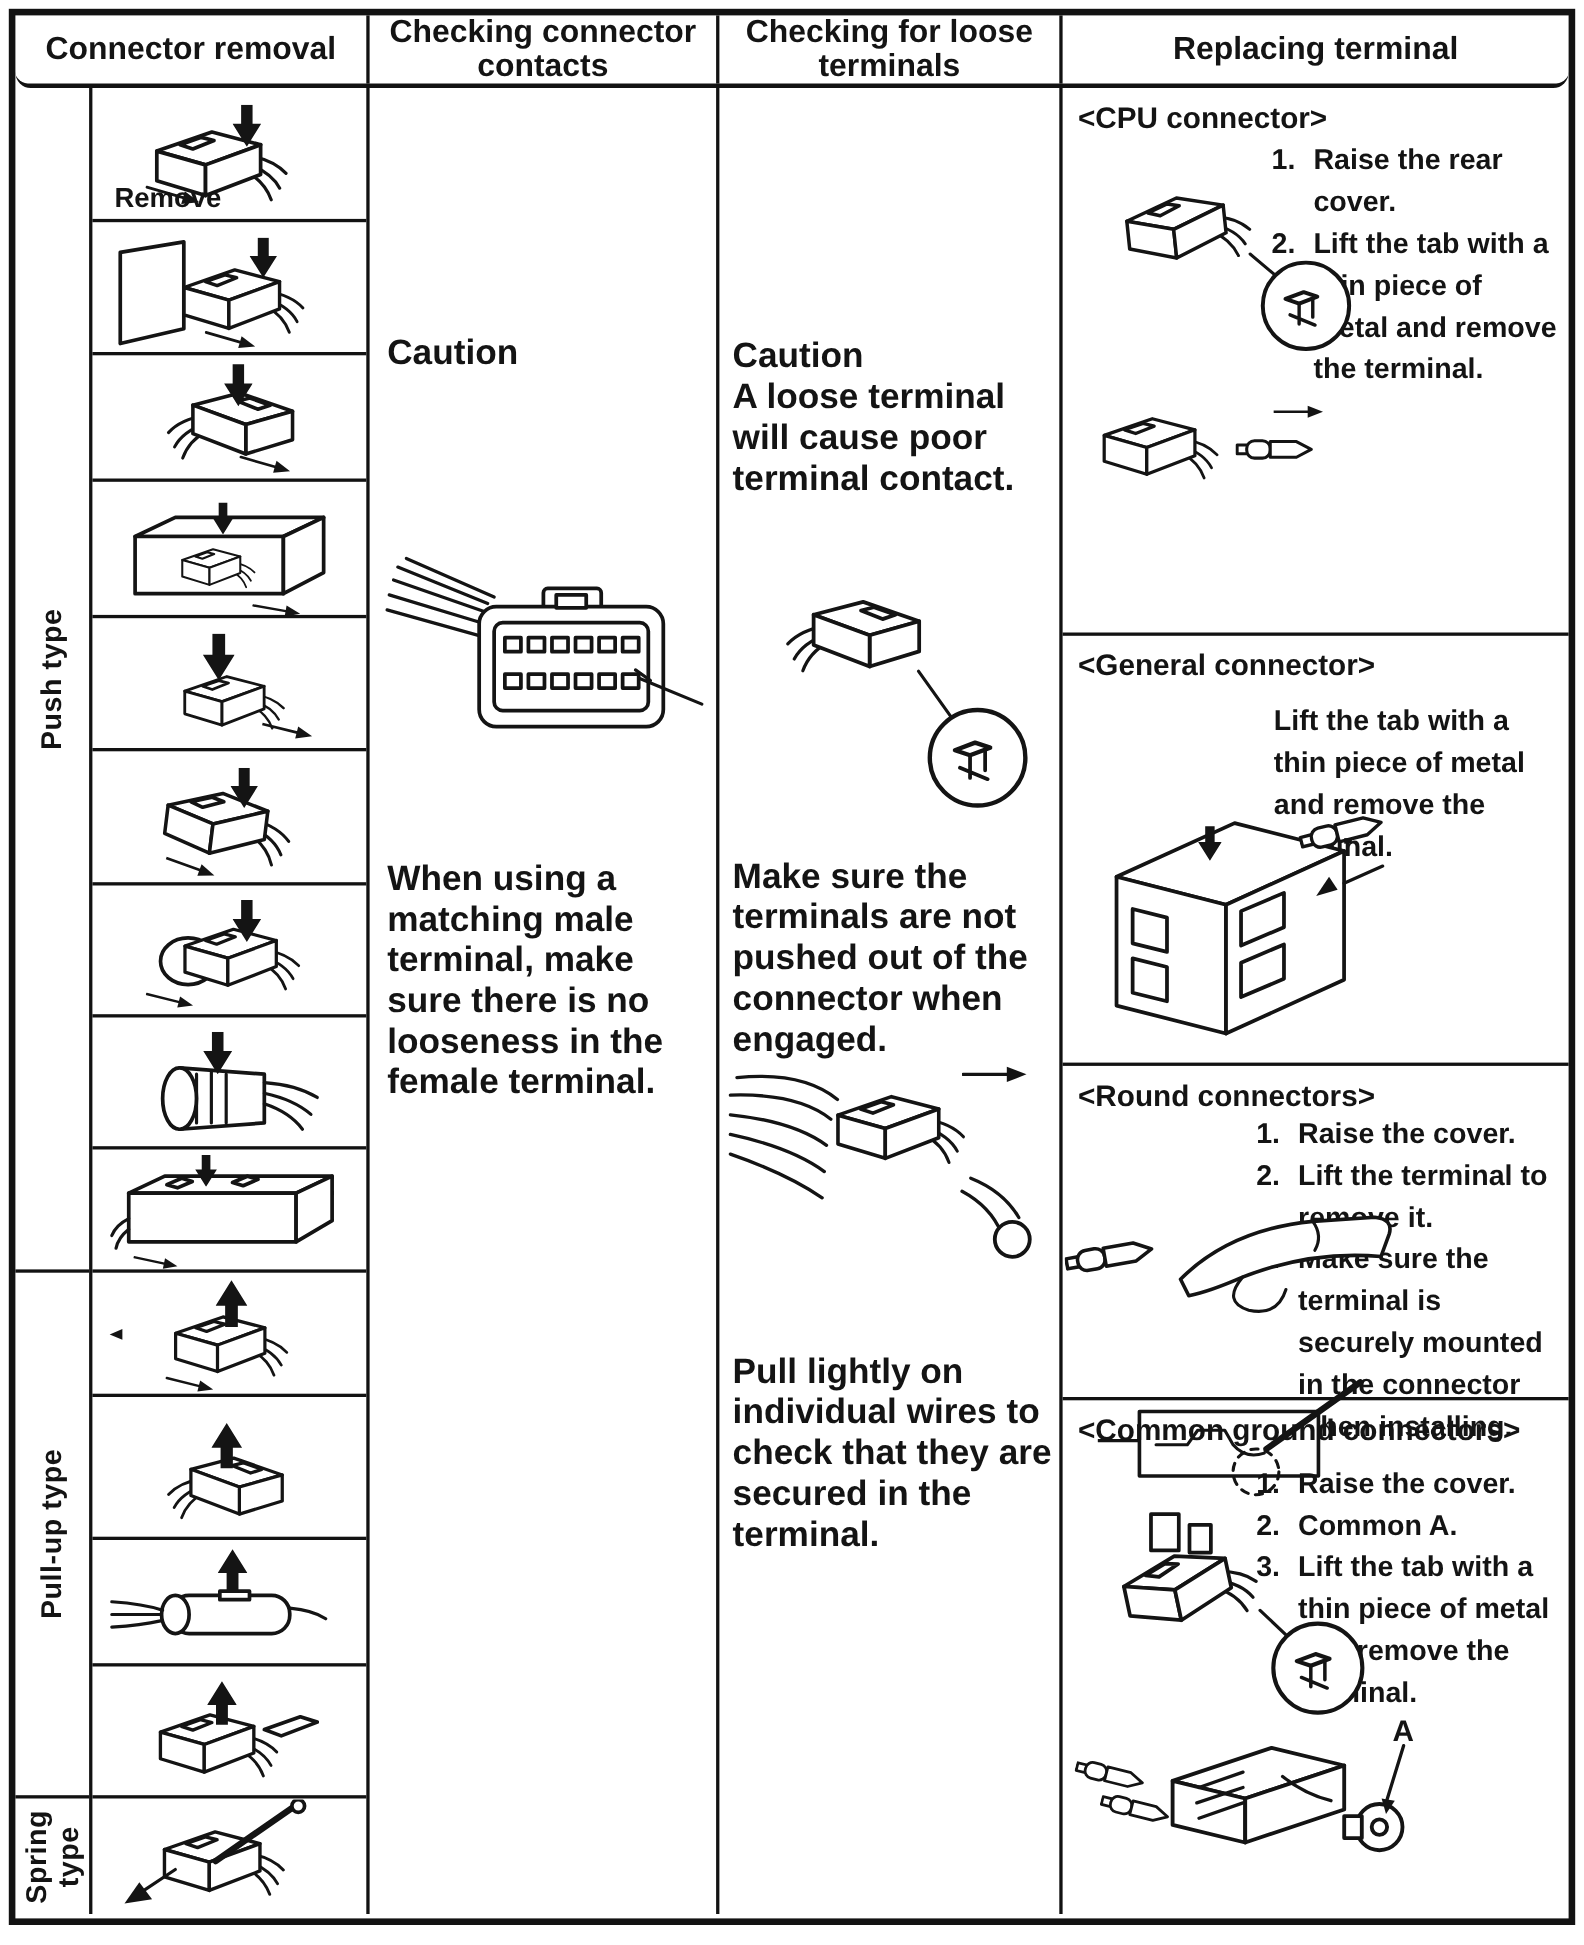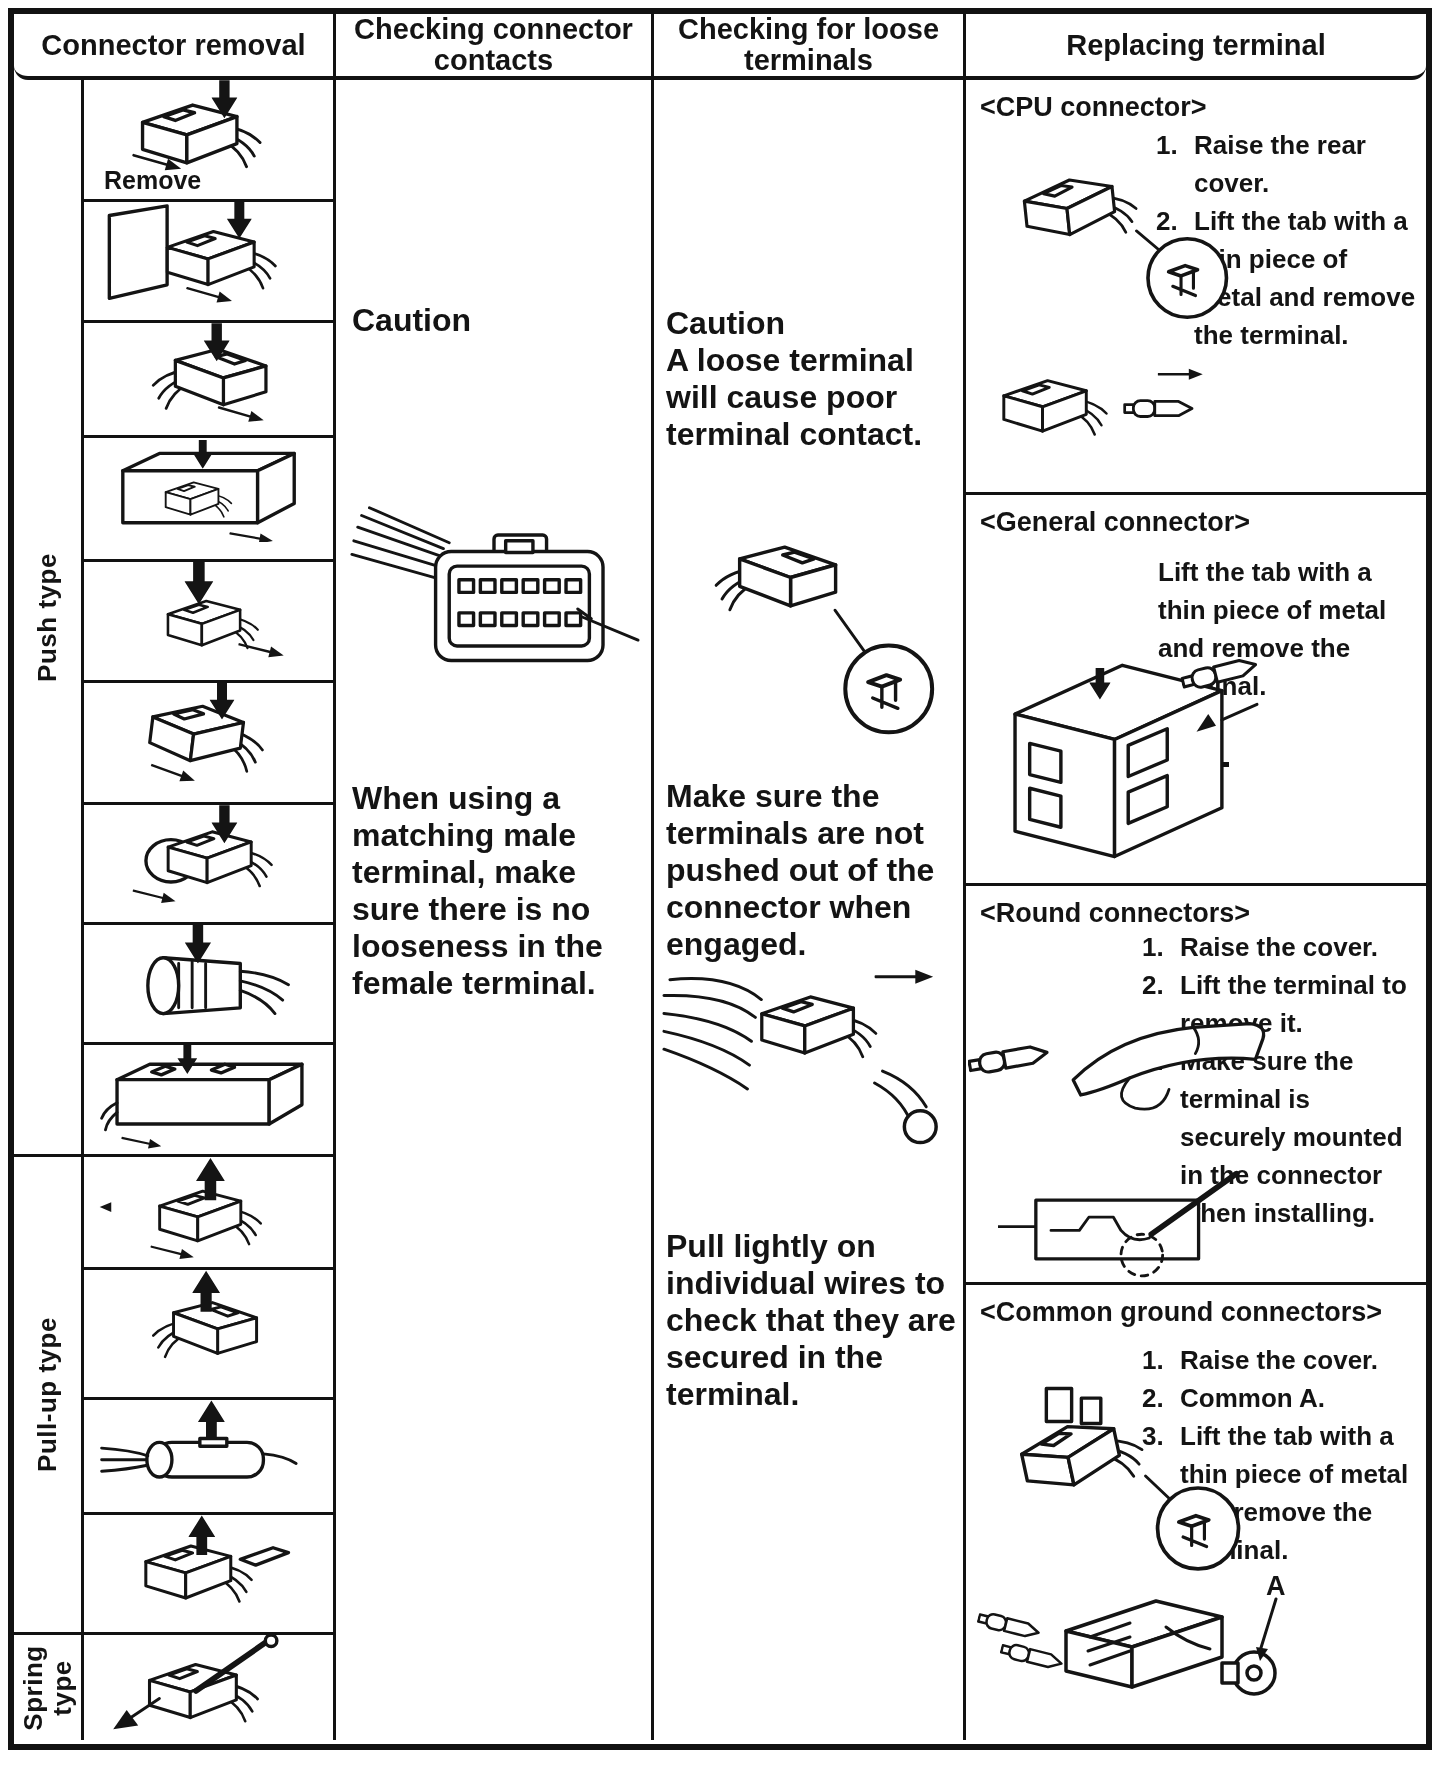--- a/index.html
+++ b/index.html
@@ -32,21 +32,21 @@
   .bodycol { position:relative; border-right:3px solid #121212; }
   .bodycol:last-child { border-right:none; }
   
   .col-removal { display:grid; grid-template-columns:70px 1fr; }
   .labels { border-right:3px solid #121212; display:flex; flex-direction:column; }
   .vlabel { display:flex; align-items:center; justify-content:center; border-bottom:3px solid #121212; overflow:hidden; }
   .vlabel:last-child { border-bottom:none; flex:1; }
   .vlabel .rot { transform:rotate(-90deg); white-space:nowrap; font-size:26px; letter-spacing:.5px; }
   .vlabel .rot.two { white-space:normal; width:110px; text-align:center; line-height:29px; }
   .icells { display:flex; flex-direction:column; }
-  .icell { position:relative; border-bottom:3px solid #121212; display:flex; align-items:flex-start; justify-content:center; }
+  .icell { position:relative; border-bottom:3px solid #121212; display:flex; align-items:flex-end; justify-content:center; }
   .icell:last-child { border-bottom:none; flex:1; }
   .icell svg.sk { width:232px; height:104px; }
   .cap { position:absolute; left:20px; bottom:4px; font-size:25px; }
   
   .tblock { position:absolute; font-size:32px; line-height:37px; }
   .illus { position:absolute; }
   
   .col-replace { display:flex; flex-direction:column; }
   .sec { position:relative; border-bottom:3px solid #121212; }
   .sec:last-child { border-bottom:none; flex:1; }
@@ -318,21 +318,21 @@
             <use href="#s-tarr" width="62" height="18"></use>
           </g>
         <path class="ln2" d="M224 140 q30 12 44 36 M216 152 q26 14 36 38" stroke-width="3.5"></path>
         <circle class="ln" cx="262" cy="196" r="16"></circle>
       </svg>
       <div class="tblock" style="left:12px; top:1148px; width:300px">Pull lightly on individual wires to check that they are secured in the terminal.</div>
     </div>
 
     <div class="bodycol col-replace">
 
-      <div class="sec" style="height:415px">
+      <div class="sec" style="height:498px">
         <div class="sec-title">&lt;CPU connector&gt;</div>
         <div class="steps" style="top:46px; right:8px; width:262px">
           <div class="step">
             <span>1.</span>
             <span>Raise the rear cover.</span>
           </div>
           <div class="step">
             <span>2.</span>
             <span>Lift the tab with a thin piece of metal and remove the terminal.</span>
           </div>
@@ -366,21 +366,21 @@
           <path class="ln" d="M156 200 l40 -17 v32 l-40 17 Z" stroke-width="2.5"></path>
           <use href="#s-adn" x="116" y="72" width="22" height="34"></use>
           <g transform="rotate(-14 260 80)">
               <use href="#s-term" x="210" y="60" width="90" height="32"></use>
             </g>
           <path class="ln2" d="M288 110 l-36 16" stroke-width="6"></path>
           <path class="fil" d="M246 132 L226 138 238 120 Z"></path>
         </svg>
       </div>
 
-      <div class="sec" style="height:399px">
+      <div class="sec" style="height:304px">
         <div class="sec-title">&lt;Round connectors&gt;</div>
         <div class="steps" style="top:42px; right:6px; width:278px">
           <div class="step">
             <span>1.</span>
             <span>Raise the cover.</span>
           </div>
           <div class="step">
             <span>2.</span>
             <span>Lift the terminal to remove it.</span>
           </div>

